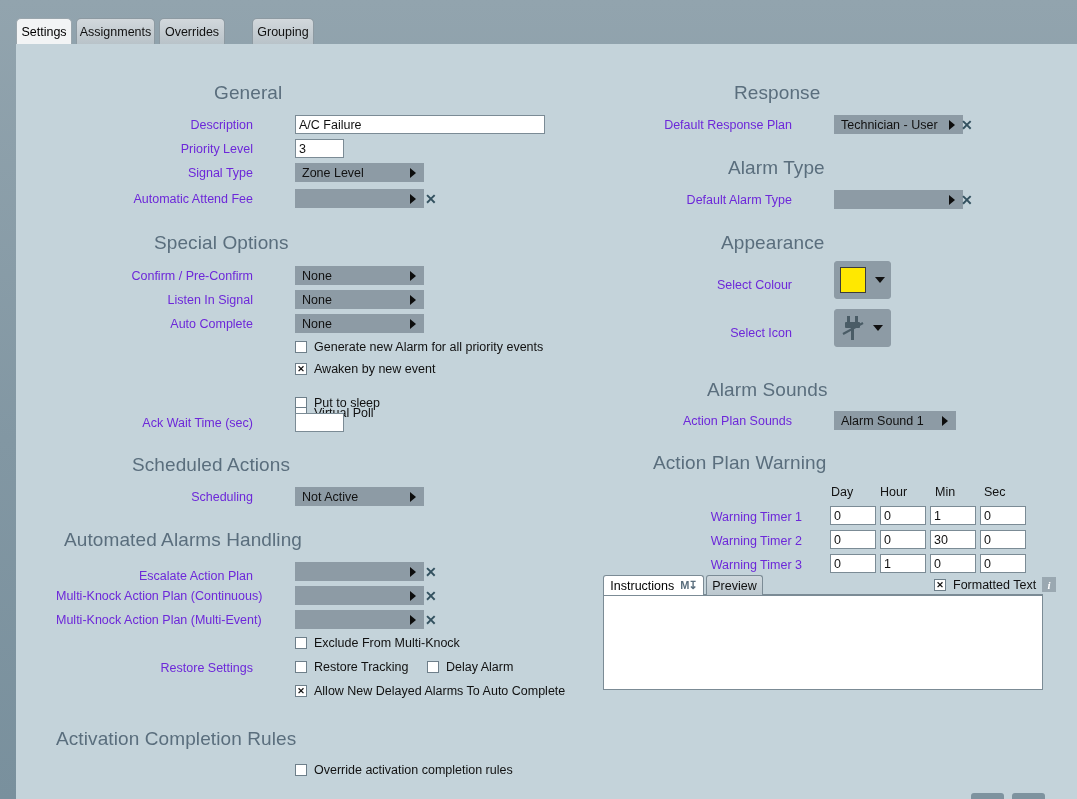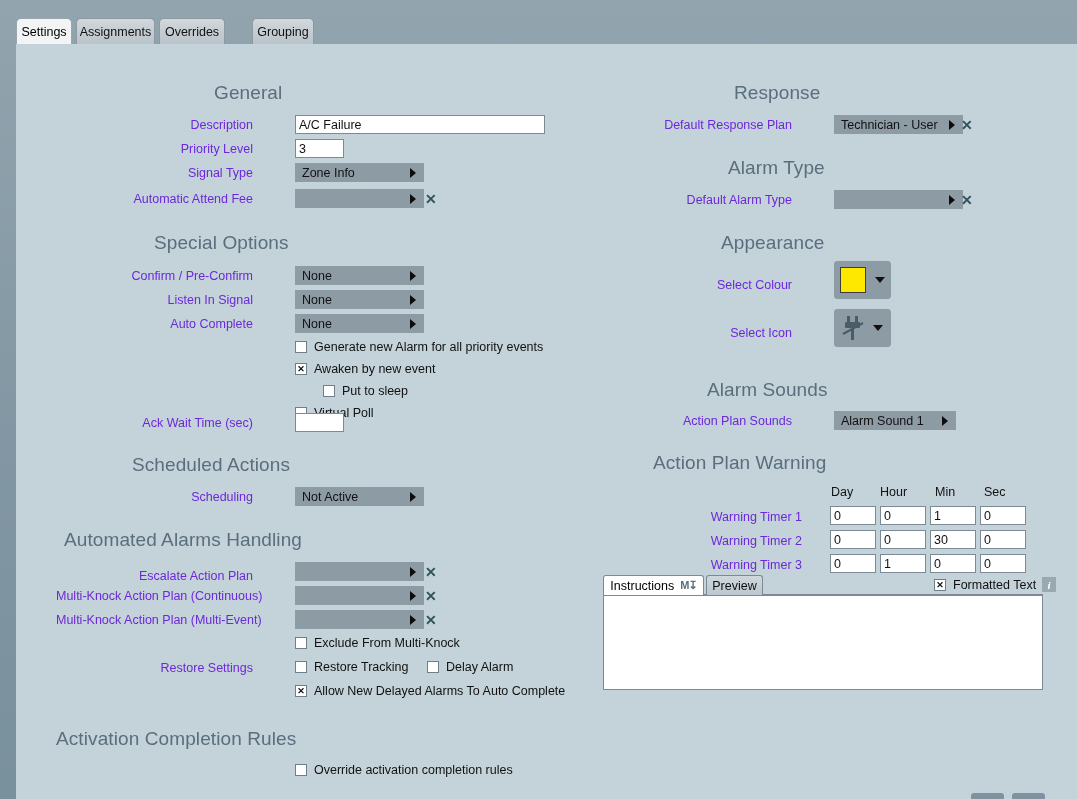--- a/index.html
+++ b/index.html
@@ -212,21 +212,21 @@
   <div class="sec-title" style="left:198px; top:38px;">General</div>
 
   <div class="fld-label" style="left:100px; top:73px; width:137px;">Description</div>
   <input class="txtin" style="left: 279px; top: 71px; width: 250px;" value="A/C Failure">
 
   <div class="fld-label" style="left:100px; top:97px; width:137px;">Priority Level</div>
   <input class="txtin" style="left: 279px; top: 95px; width: 49px;" value="3">
 
   <div class="fld-label" style="left:100px; top:121px; width:137px;">Signal Type</div>
   <div class="ddl" style="left:279px; top:119px; width:129px;">
-    <span>Zone Info</span>
+    <span>Zone Level</span>
     <span class="arw"></span>
   </div>
 
   <div class="fld-label" style="left:80px; top:147px; width:157px;">Automatic Attend Fee</div>
   <div class="ddl" style="left:279px; top:145px; width:129px;">
     <span></span>
     <span class="arw"></span>
   </div>
   <div class="clrx" style="left:409px; top:148px;">✕</div>
 
@@ -251,21 +251,21 @@
   </div>
 
   <div class="cbrow" style="left:279px; top:296px;">
     <span class="cb"></span>
     <span class="cbtxt">Generate new Alarm for all priority events</span>
   </div>
   <div class="cbrow" style="left:279px; top:318px;">
     <span class="cb on"></span>
     <span class="cbtxt">Awaken by new event</span>
   </div>
-  <div class="cbrow" style="left:279px; top:340px;margin-left:28px;">
+  <div class="cbrow" style="left:279px; top:352px;">
     <span class="cb"></span>
     <span class="cbtxt">Put to sleep</span>
   </div>
   <div class="cbrow" style="left:279px; top:362px;">
     <span class="cb"></span>
     <span class="cbtxt">Virtual Poll</span>
   </div>
 
   <div class="fld-label" style="left:90px; top:371px; width:147px;">Ack Wait Time (sec)</div>
   <input class="txtin" style="left: 279px; top: 369px; width: 49px;" value="">

